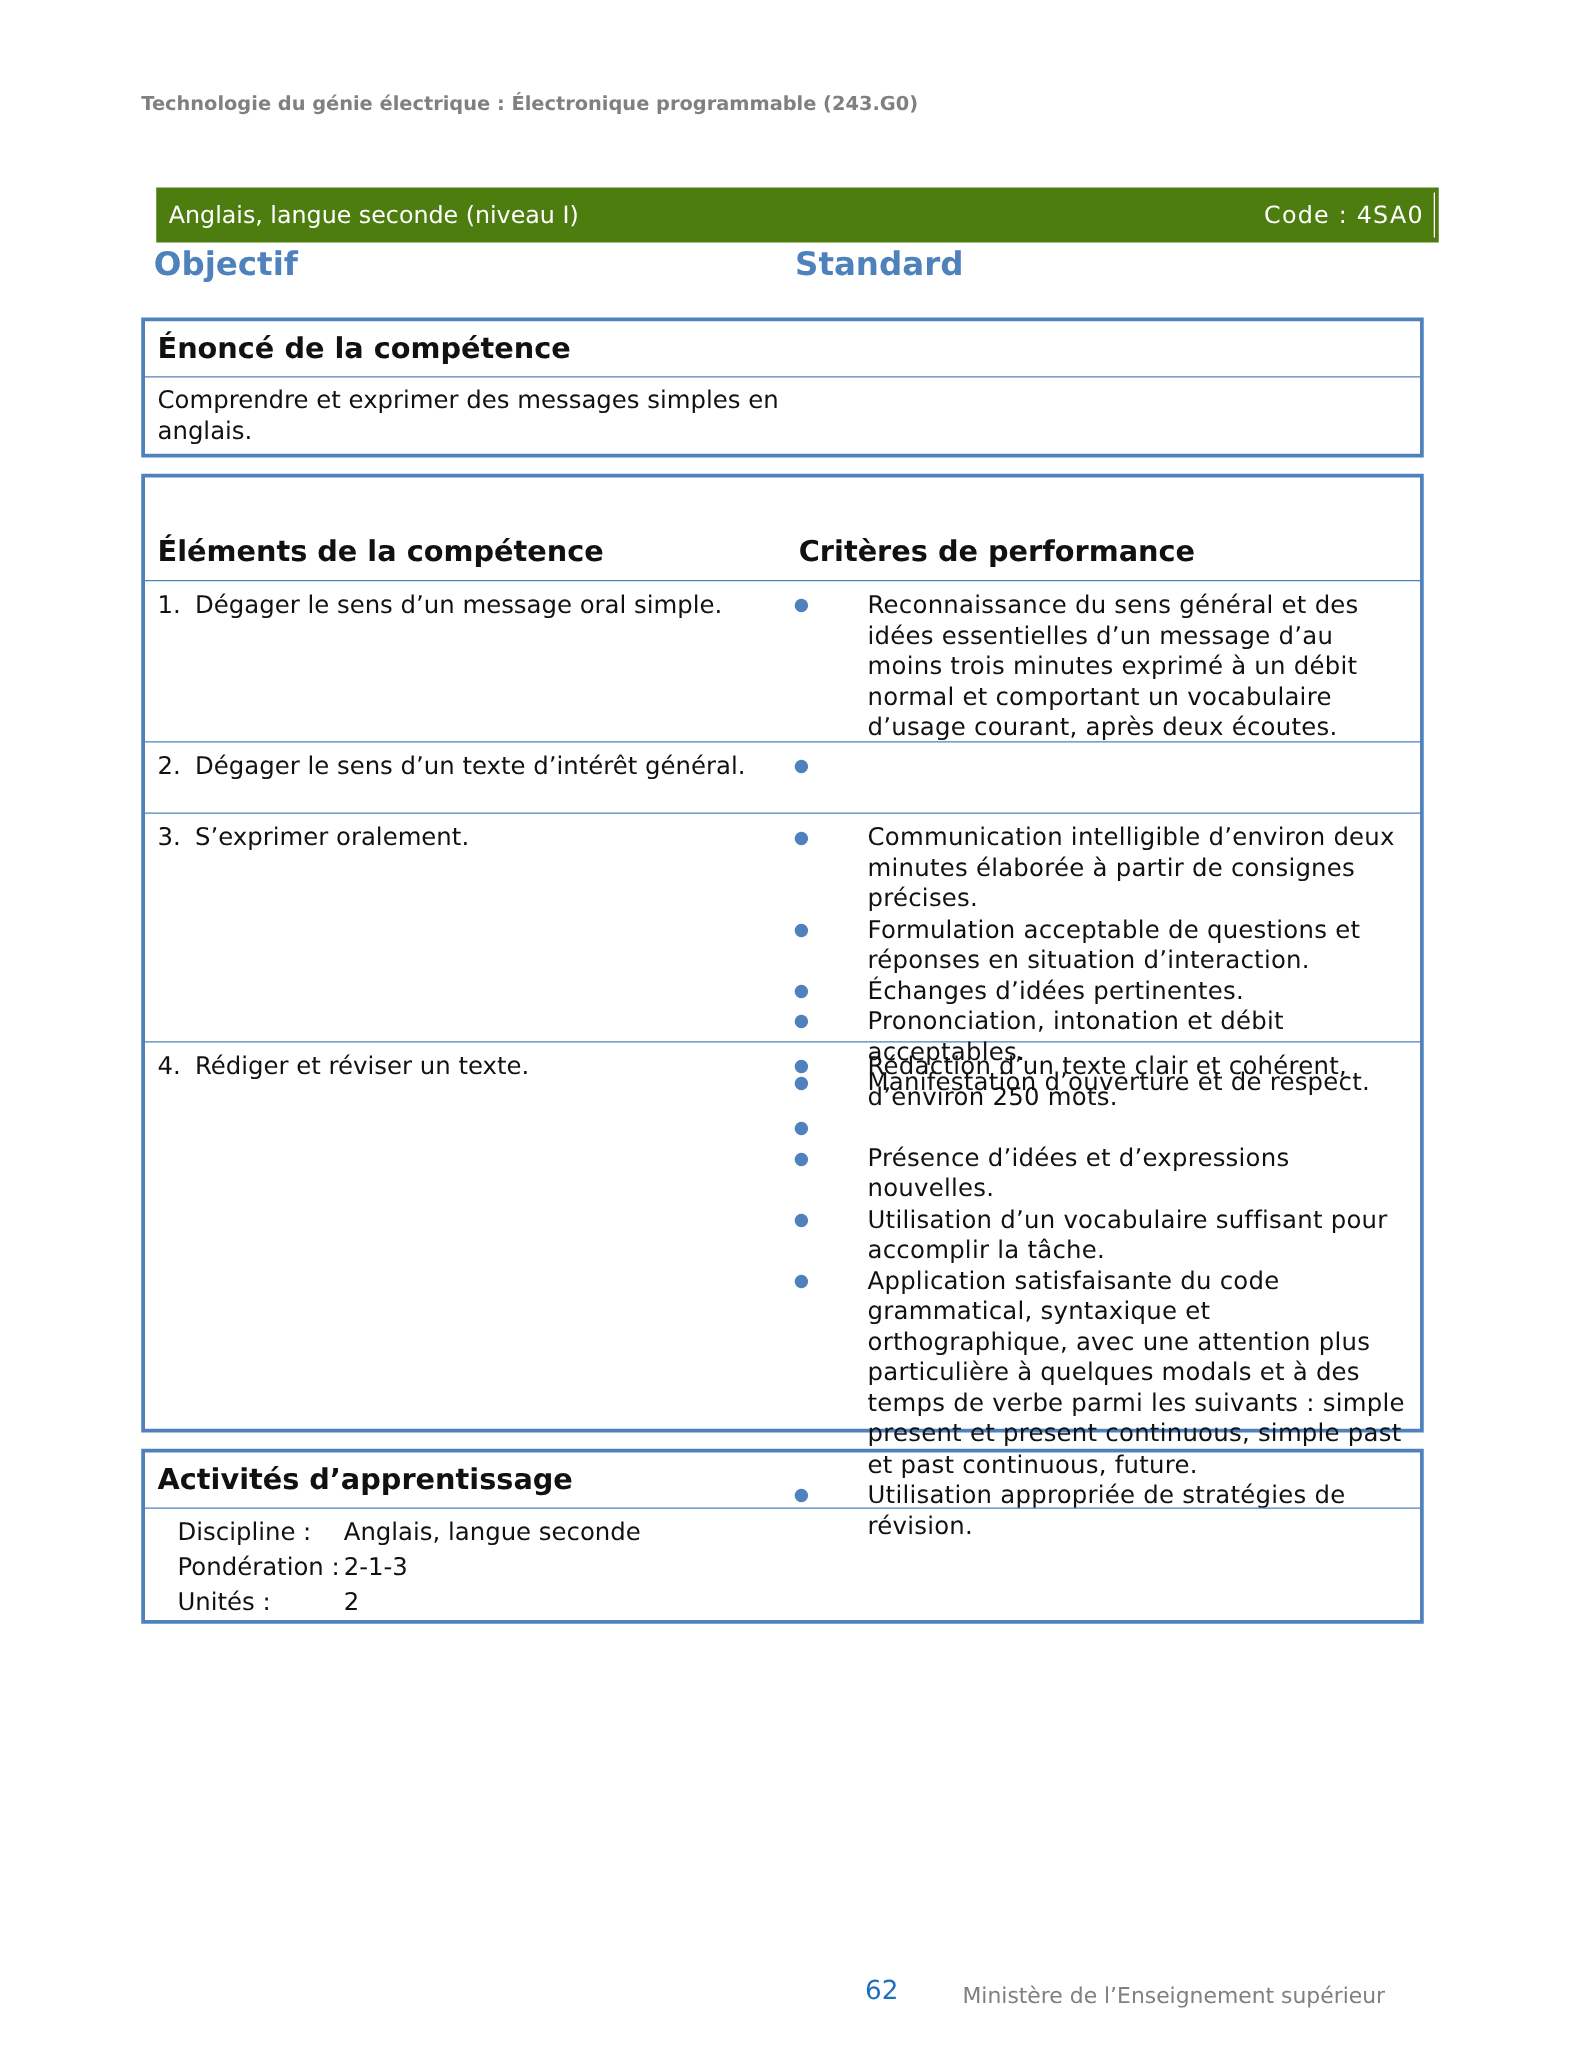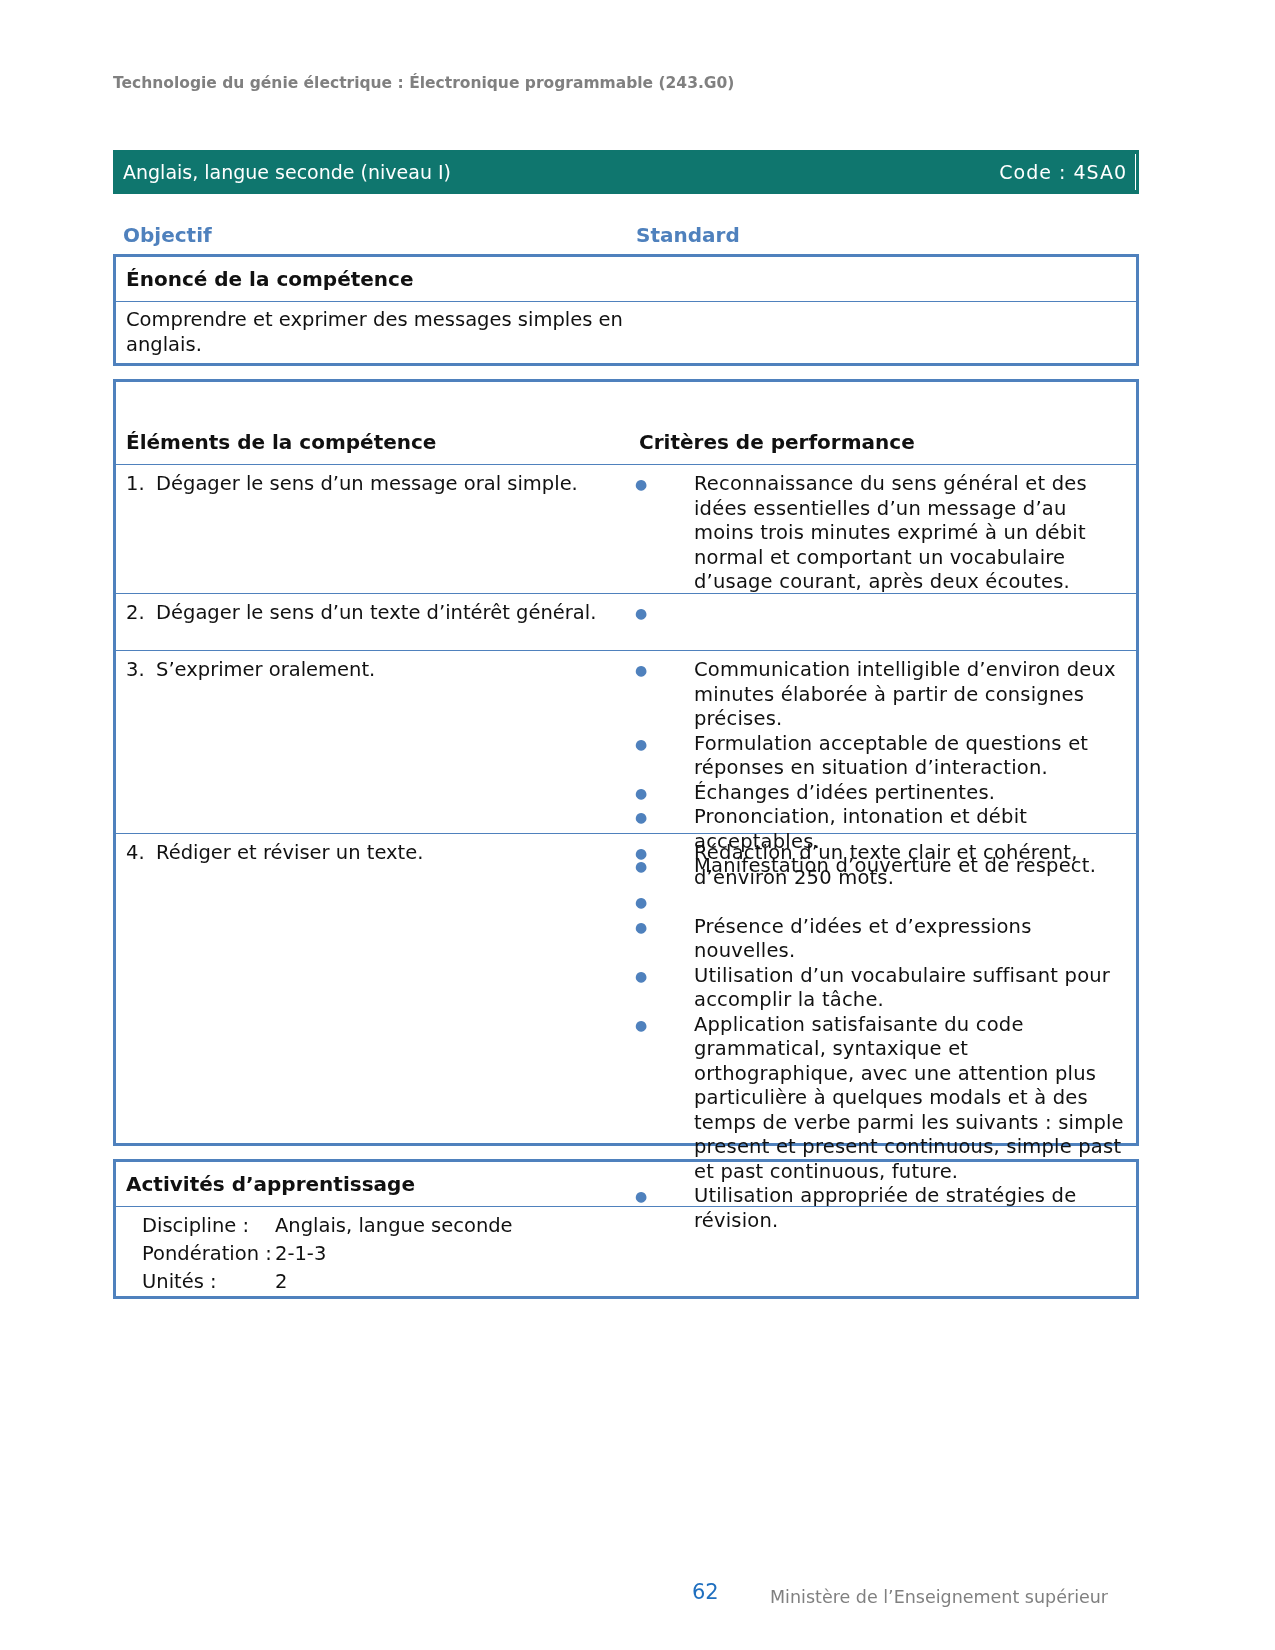--- a/index.html
+++ b/index.html
@@ -1,26 +1,26 @@
 <!DOCTYPE html>
 <html><head>
 <meta charset="utf-8">
 <style>
   html, body { margin:0; padding:0; background:#ffffff; }
   body { width:1275px; height:1650px; position:relative; overflow:hidden;
          font-family:"DejaVu Sans", sans-serif; color:#111; }
   .running-head { position:absolute; left:113px; top:74px; font-size:15.5px; font-weight:bold; color:#808080; }
-  .course-bar { position:absolute; left:113px; top:150px; width:1026px; height:44px; background:#0f766e;
+  .course-bar { position:absolute; left:125px; top:150px; width:1026px; height:44px; background:#4d7c0f;
                 color:#fff; font-size:19px; box-sizing:border-box; }
   .course-bar .title { position:absolute; left:10px; top:11px; }
   .course-bar .code { position:absolute; right:12px; top:11px; letter-spacing:1px; }
   .course-bar .tick { position:absolute; right:3px; top:4px; width:1px; height:36px; background:#fff; }
-  .col-head { position:absolute; top:223px; font-size:20px; font-weight:bold; color:#4f81bd; }
+  .col-head { position:absolute; top:197px; font-size:26px; font-weight:bold; color:#4f81bd; }
   .box { position:absolute; left:113px; width:1026px; border:3px solid #4f81bd; box-sizing:border-box; }
-  .box .hdr { font-weight:bold; font-size:20px; padding:0 10px; height:42px; line-height:42px; border-bottom:1.5px solid #4f81bd; position:relative; }
+  .box .hdr { font-weight:bold; font-size:23px; padding:0 10px; height:42px; line-height:42px; border-bottom:1.5px solid #4f81bd; position:relative; }
   .box .body { font-size:19.5px; line-height:24.5px; padding:6px 10px; }
   .two-col { display:flex; }
   .two-col .left { width:513px; box-sizing:border-box; padding-left:10px; }
   .two-col .right { flex:1; box-sizing:border-box; padding-left:0; }
   .row { display:flex; border-bottom:1.5px solid #4f81bd; font-size:19.5px; line-height:24.5px; }
   .row:last-child { border-bottom:none; }
   .row .left { padding-top:7px; padding-bottom:4px; display:flex; }
   .row .left .num { width:30px; flex:none; }
   .row .right { padding-top:7px; padding-bottom:4px; }
   .crit { display:flex; }

